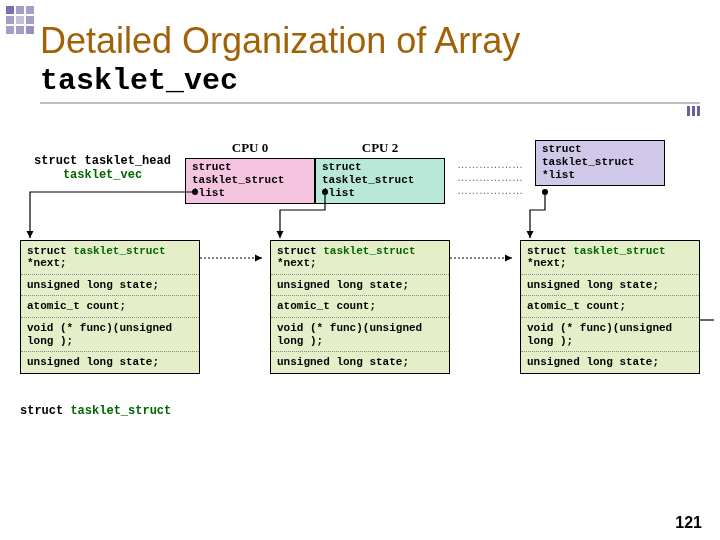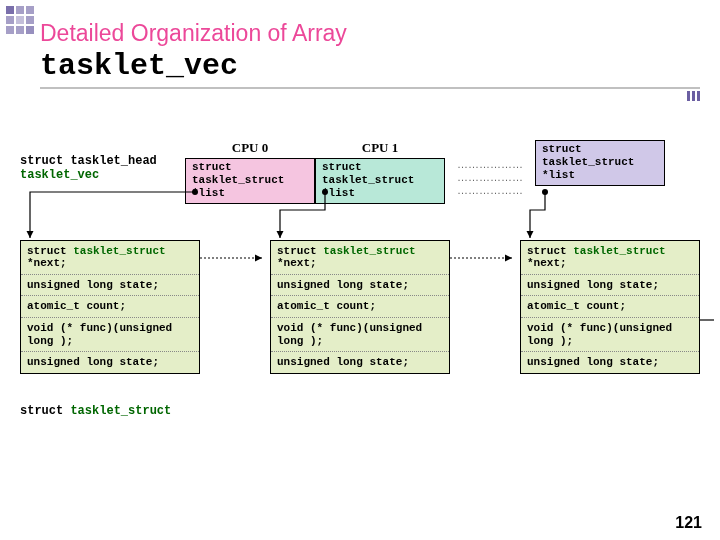--- a/index.html
+++ b/index.html
@@ -27,22 +27,22 @@
   .deco-squares span:nth-child(1){opacity:.9}
   .deco-squares span:nth-child(5){opacity:.4}
   .deco-squares span:nth-child(9){opacity:.7}
   .title-block {
     position: absolute;
     top: 20px;
     left: 40px;
     right: 20px;
   }
   .title-line1 {
-    font-size: 23px;
-    color: #ec4899;
+    font-size: 36px;
+    color: #a16207;
     font-weight: 400;
   }
   .title-line2 {
     font-size: 30px;
     font-family: "Courier New", monospace;
     font-weight: bold;
     color: #000;
     margin-top: 2px;
   }
   .title-underline {
@@ -64,20 +64,21 @@
   }
   .diagram { position: absolute; top: 140px; left: 20px; right: 10px; }
   .head-row { display: flex; align-items: flex-start; }
   .head-label {
     width: 165px;
     font-family: "Courier New", monospace;
     font-size: 12px;
     font-weight: bold;
     color: #000;
     padding-top: 14px;
+    text-align: center;
   }
   .head-label .tv { color: #006600; }
   .head-cells { display: flex; position: relative; flex: 1; }
   .head-cell-wrap { display:flex; flex-direction:column; align-items:center; }
   .head-cpu-label {
     font-family: "Times New Roman", serif;
     font-size: 13px;
     font-weight: bold;
     margin-bottom: 2px;
     white-space: nowrap;
@@ -177,21 +178,21 @@
     <div class="head-label">
       <span>struct tasklet_head</span><br>
       <span class="tv">tasklet_vec</span>
     </div>
     <div class="head-cells">
       <div class="head-cell-wrap">
         <div class="head-cpu-label">CPU 0</div>
         <div class="head-struct-box fill-pink">struct tasklet_struct *list</div>
       </div>
       <div class="head-cell-wrap">
-        <div class="head-cpu-label">CPU 1</div>
+        <div class="head-cpu-label">CPU 2</div>
         <div class="head-struct-box fill-cyan">struct tasklet_struct *list</div>
       </div>
       <div class="dots-gap">
         <div>………………</div>
         <div>………………</div>
         <div>………………</div>
       </div>
       <div class="head-cell-wrap">
         <div class="head-struct-box fill-lav">struct tasklet_struct *list</div>
       </div>

